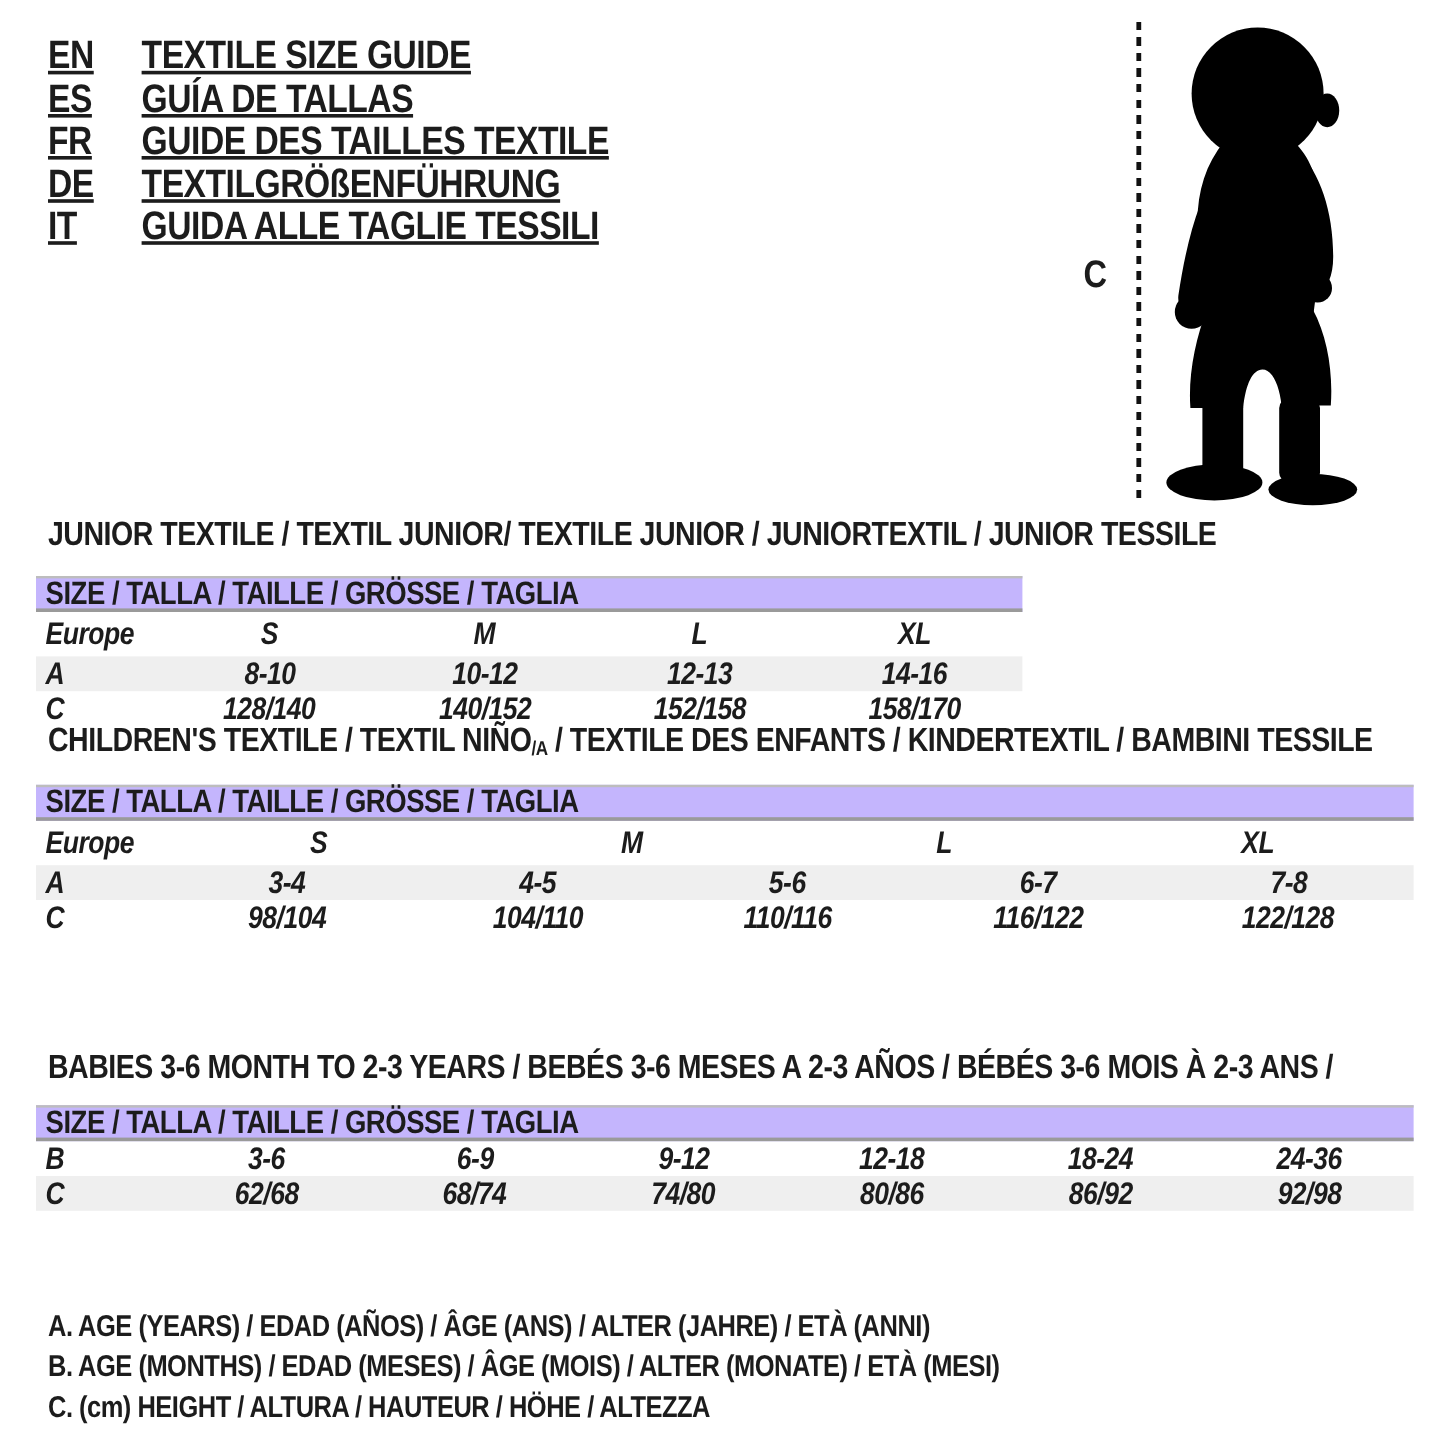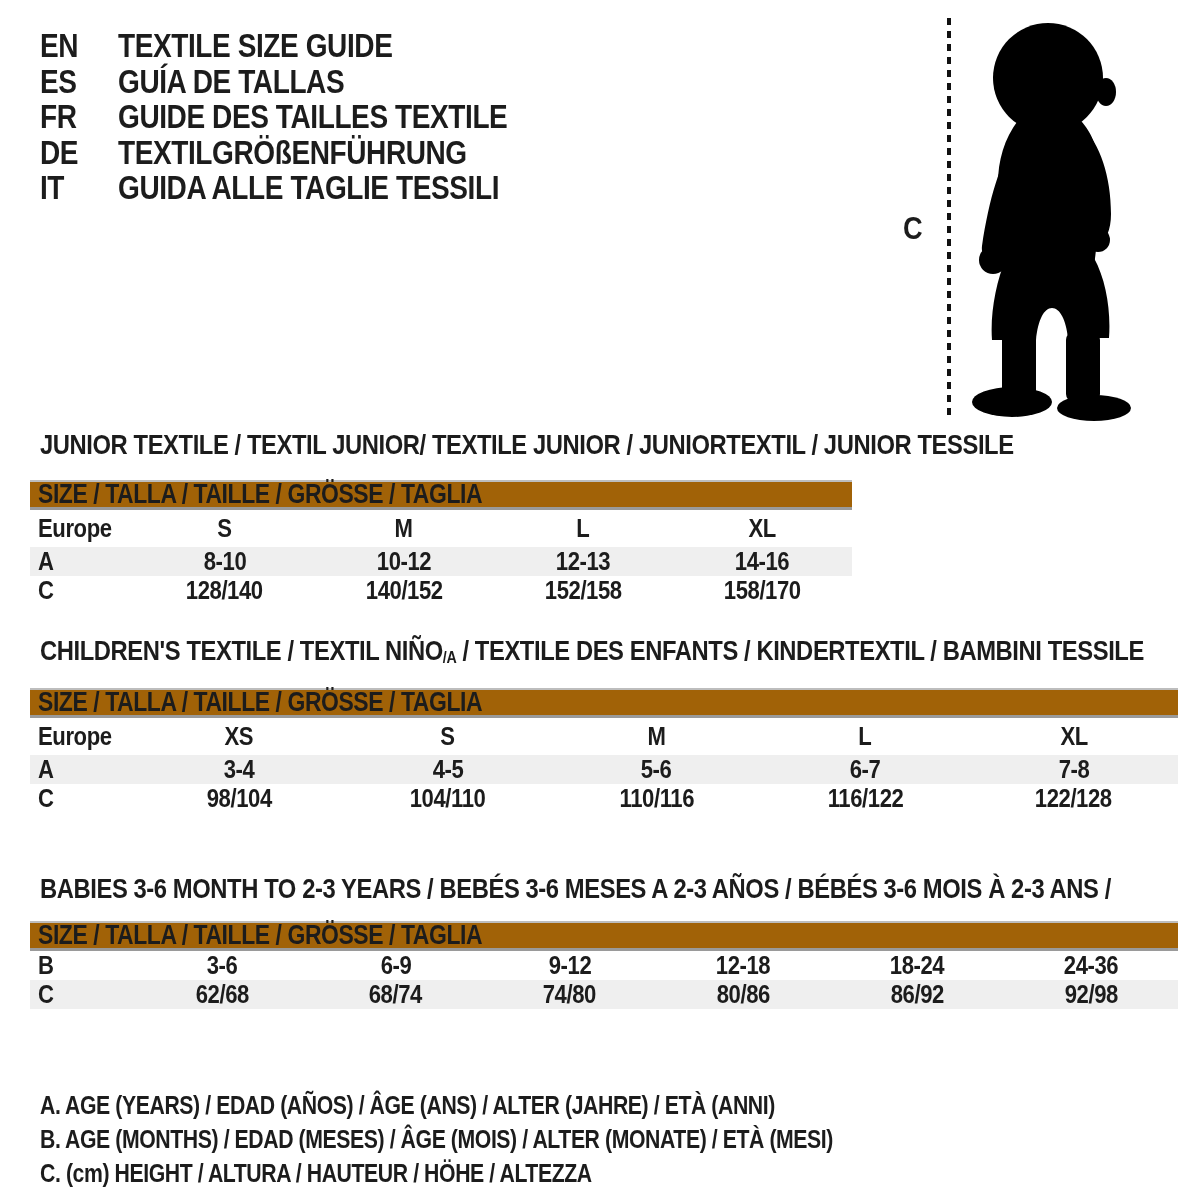--- a/index.html
+++ b/index.html
@@ -8,44 +8,44 @@
   .page{position:absolute;inset:0;}
 
   
   .cond-l{display:inline-block;transform:scaleX(.85);transform-origin:0 50%;
           white-space:nowrap;letter-spacing:-.5px;font-weight:bold;}
   .cond-c{display:inline-block;transform:scaleX(.85);transform-origin:50% 50%;
           white-space:nowrap;letter-spacing:-.5px;font-weight:bold;}
 
   
   .langs{position:absolute;left:40px;top:28px;font-size:33px;line-height:35.5px;}
-  .lang-row{display:flex;}
+  .lang-row{display:flex;text-decoration:underline;}
   .lang-code{width:78px;flex:0 0 78px;}
 
   
   .dashline{position:absolute;left:947px;top:18px;width:4px;height:398px;
             background:repeating-linear-gradient(to bottom,#111 0 7px,transparent 7px 13px);}
   .measure-c{position:absolute;left:903px;top:210px;font-size:32px;font-weight:bold;
              transform:scaleX(.85);transform-origin:0 50%;}
   .baby{position:absolute;left:960px;top:14px;width:188px;height:408px;}
 
   
   .tsec{position:absolute;left:0;width:1200px;}
-  .tsec0{top:428px;} .tsec1{top:634px;} .tsec2{top:872px;}
+  .tsec0{top:428px;} .tsec1{top:600px;} .tsec2{top:872px;}
   .ttitle{margin-left:40px;font-size:28px;line-height:33px;}
   .ttable{margin-left:30px;}
   .tsec0 .ttable{width:822px;margin-top:19px;}
   .tsec1 .ttable{width:1148px;margin-top:17px;}
   .tsec2 .ttable{width:1148px;margin-top:16px;}
   .subscript{font-size:.6em;position:relative;top:.18em;}
 
-  .sizebar{height:30px;background:#a16207;border-top:2px solid #bdbdbd;
+  .sizebar{height:30px;background:#c4b5fd;border-top:2px solid #bdbdbd;
            border-bottom:3px solid #9a9a9a;box-sizing:border-box;
            display:flex;align-items:center;padding-left:8px;font-size:27px;}
-  .trow{display:flex;align-items:center;height:29px;font-size:26px;}
+  .trow{display:flex;align-items:center;height:29px;font-size:26px;font-style:italic;}
   .trow.size-row{height:37px;}
   .trow.shaded{background:#efefef;}
   .rlabel{width:105px;flex:0 0 105px;padding-left:8px;box-sizing:border-box;}
   .cell{flex:1;text-align:center;}
 
   
   .legend{position:absolute;left:40px;top:1088px;font-size:25px;line-height:34px;}
 </style>
 </head>
 <body>
@@ -129,21 +129,20 @@
   <section class="tsec tsec1" id="tsec-1">
       <div class="ttitle">
         <div class="title-line"><span class="cond-l"><span>CHILDREN'S TEXTILE / TEXTIL NIÑO</span><span class="subscript">/A</span><span> / TEXTILE DES ENFANTS / KINDERTEXTIL / BAMBINI TESSILE</span></span></div>
       </div>
       <div class="ttable">
         <div class="sizebar">
           <span class="cond-l">SIZE / TALLA / TAILLE / GRÖSSE / TAGLIA</span>
         </div>
         <div class="trow size-row">
           <div class="rlabel"><span class="cond-l">Europe</span></div>
-          <div class="cell"><span class="cond-c">XS</span></div>
           <div class="cell"><span class="cond-c">S</span></div>
           <div class="cell"><span class="cond-c">M</span></div>
           <div class="cell"><span class="cond-c">L</span></div>
           <div class="cell"><span class="cond-c">XL</span></div>
         </div>
         <div class="trow shaded">
           <div class="rlabel"><span class="cond-l">A</span></div>
           <div class="cell"><span class="cond-c">3-4</span></div>
           <div class="cell"><span class="cond-c">4-5</span></div>
           <div class="cell"><span class="cond-c">5-6</span></div>

